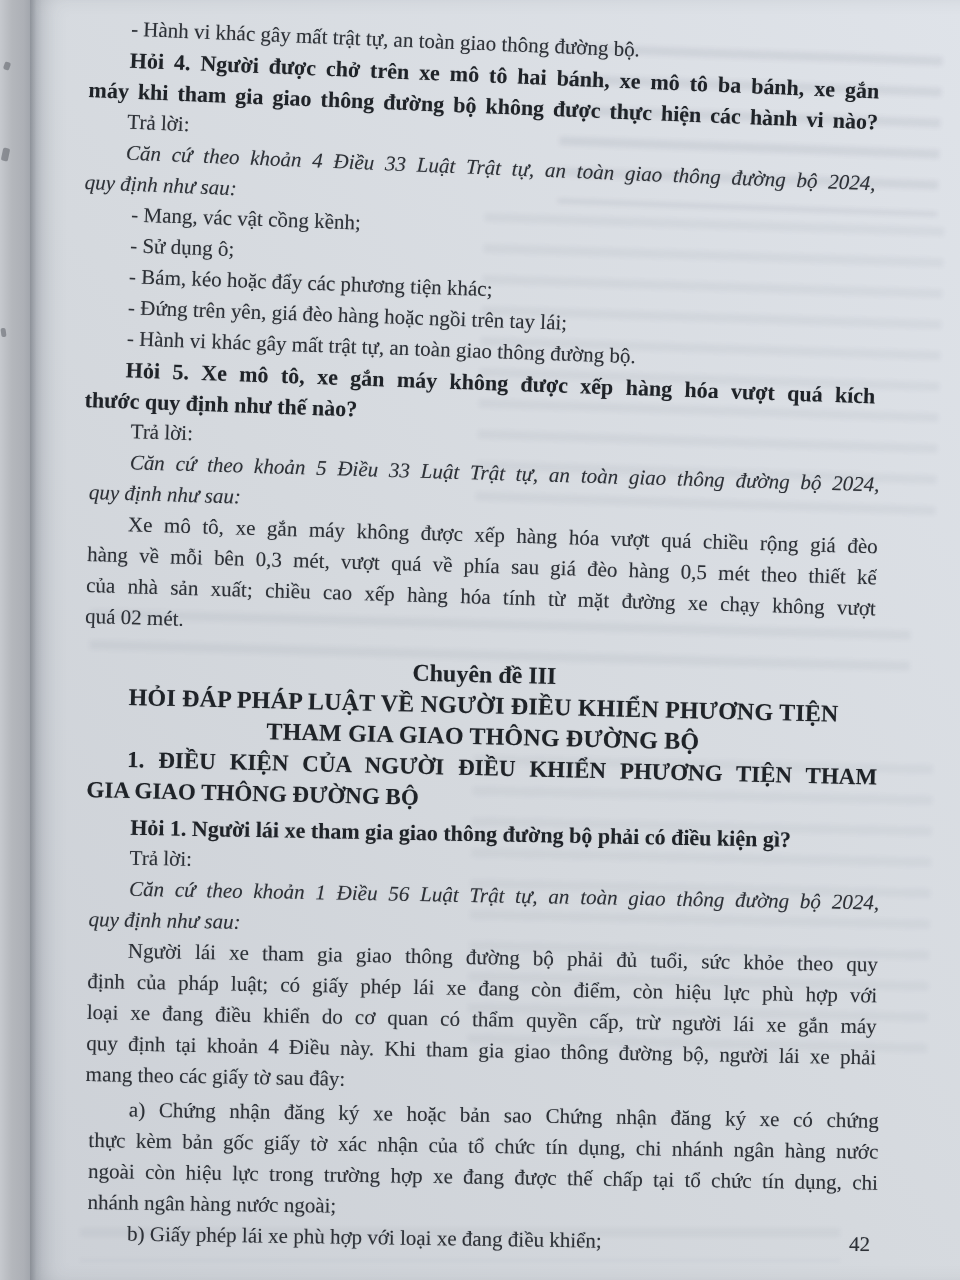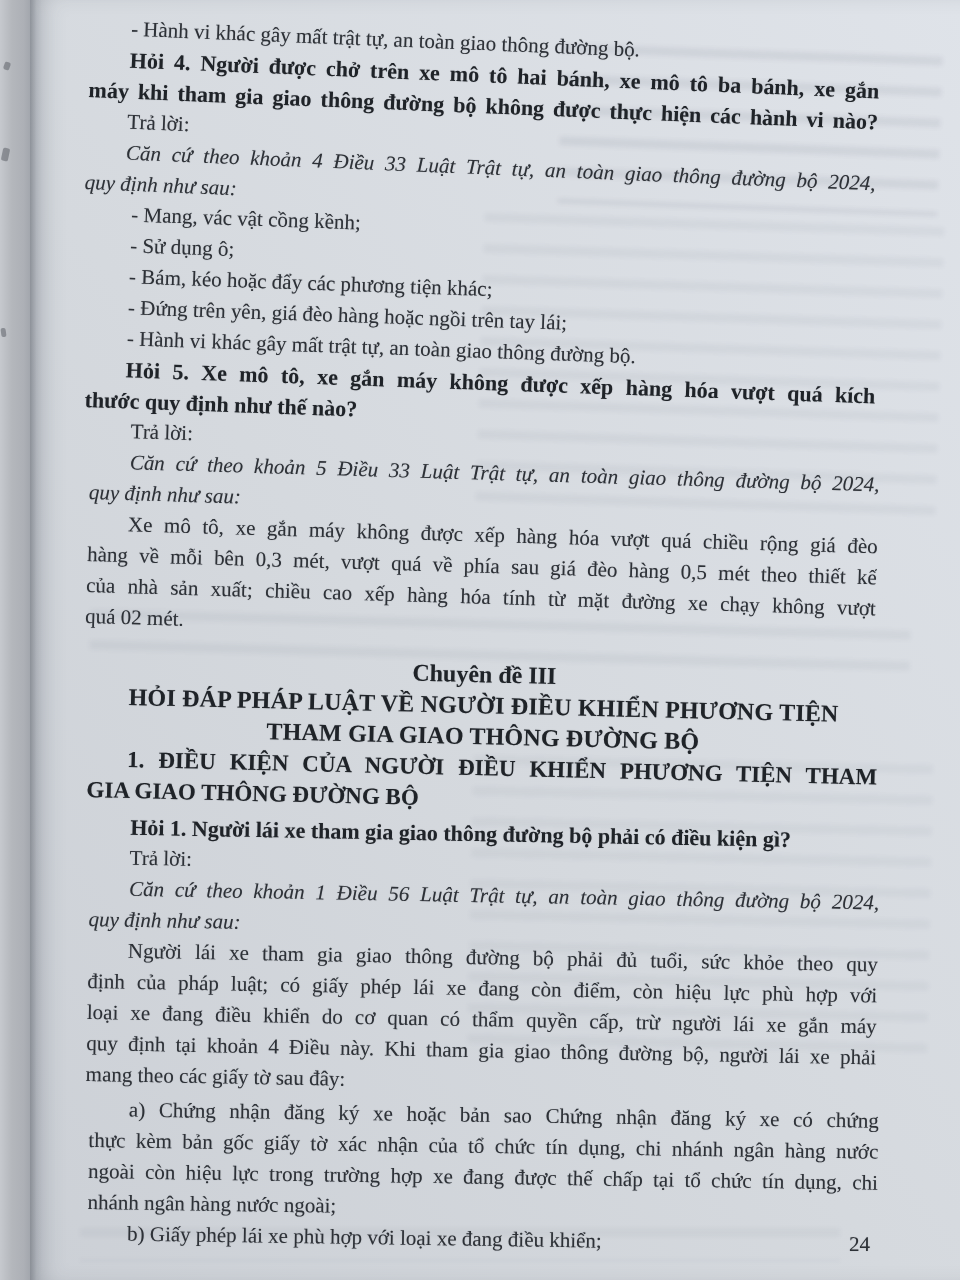--- a/index.html
+++ b/index.html
@@ -142,16 +142,16 @@
       <section class="blk rF">
         <div class="line indent full">a) Chứng nhận đăng ký xe hoặc bản sao Chứng nhận đăng ký xe có chứng</div>
         <div class="line full">thực kèm bản gốc giấy tờ xác nhận của tổ chức tín dụng, chi nhánh ngân hàng nước</div>
         <div class="line full">ngoài còn hiệu lực trong trường hợp xe đang được thế chấp tại tổ chức tín dụng, chi</div>
         <div class="line">nhánh ngân hàng nước ngoài;</div>
         <div class="line indent">b) Giấy phép lái xe phù hợp với loại xe đang điều khiển;</div>
       </section>
 
     </div>
 
-    <div class="pageno">24</div>
+    <div class="pageno">42</div>
   </div>
 
 </div>
 
 </body></html>

